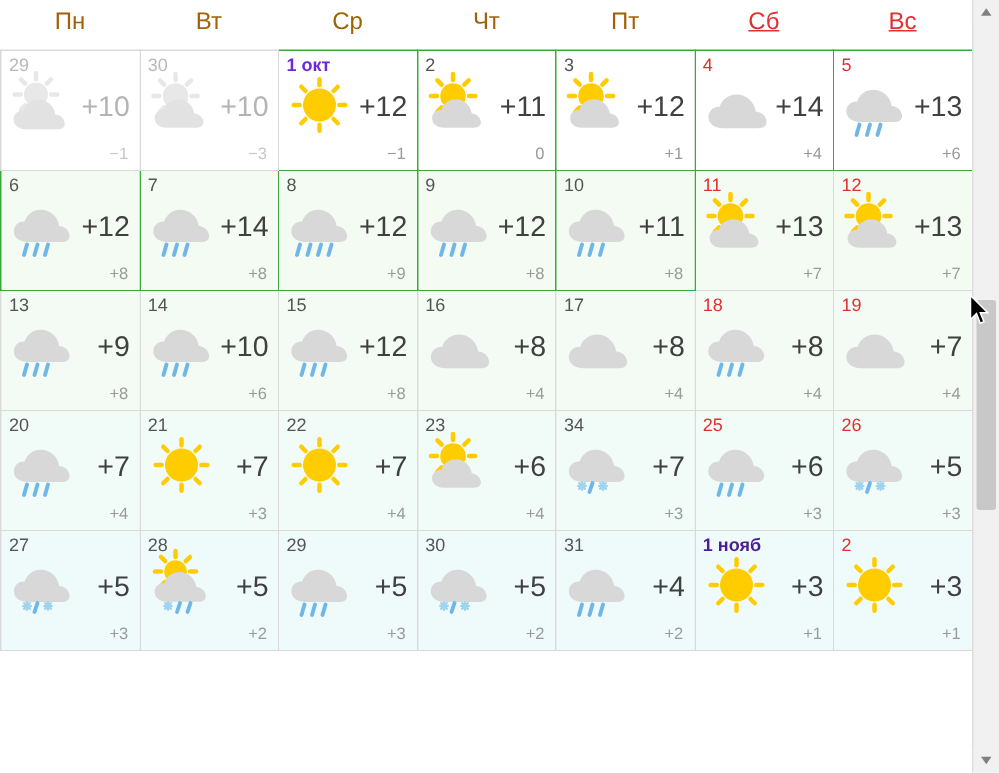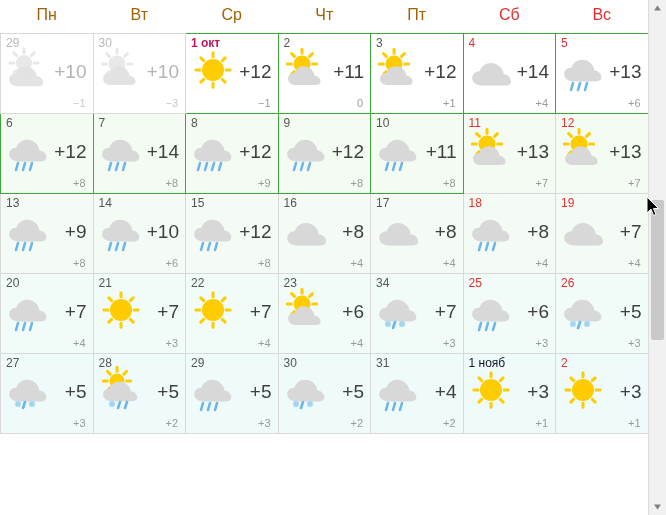--- a/index.html
+++ b/index.html
@@ -18,21 +18,21 @@
   #cal col{width:92.5px;}
   thead th{
     font-weight:normal;
     font-size:16px;
     color:#a16207;
     text-align:center;
     padding:6px 0 9px 0;
     border:none;
     background:#fff;
   }
-  thead th.weekend{color:#e03030;}
+  thead th.weekend{color:#e03030;text-decoration:underline;}
   td.day{
     height:79px;
     vertical-align:top;
     border:1px solid #d9d9d9;
     padding:0;
     position:relative;
     background:#ffffff;
   }
   
   .w0 td.day{background:#ffffff;}
@@ -43,22 +43,22 @@
   td.day.faded{background:#ffffff;}
   td.day.hl{
     border:1px solid #3aa93a;
   }
   .dnum{
     position:absolute;left:5px;top:3px;
     font-size:12px;color:#555;line-height:12px;
   }
   .dnum.weekend{color:#e03030;}
   .dnum.faded{color:#b8b8b8;}
-  .dnum.marker{color:#be185d;font-weight:bold;}
-  .dnum.marker-red{color:#0f172a;font-weight:normal;}
+  .dnum.marker{color:#6d28d9;font-weight:bold;}
+  .dnum.marker-red{color:#4c1d95;font-weight:bold;}
   .cellbody{
     position:absolute;left:0;right:0;top:14px;bottom:0;padding-left:28px;
   }
   .icon{
     position:absolute;left:4px;top:2px;width:46px;height:40px;
   }
   .temp{
     position:absolute;right:6px;top:14px;
     font-size:19px;color:#404040;
     line-height:19px;

